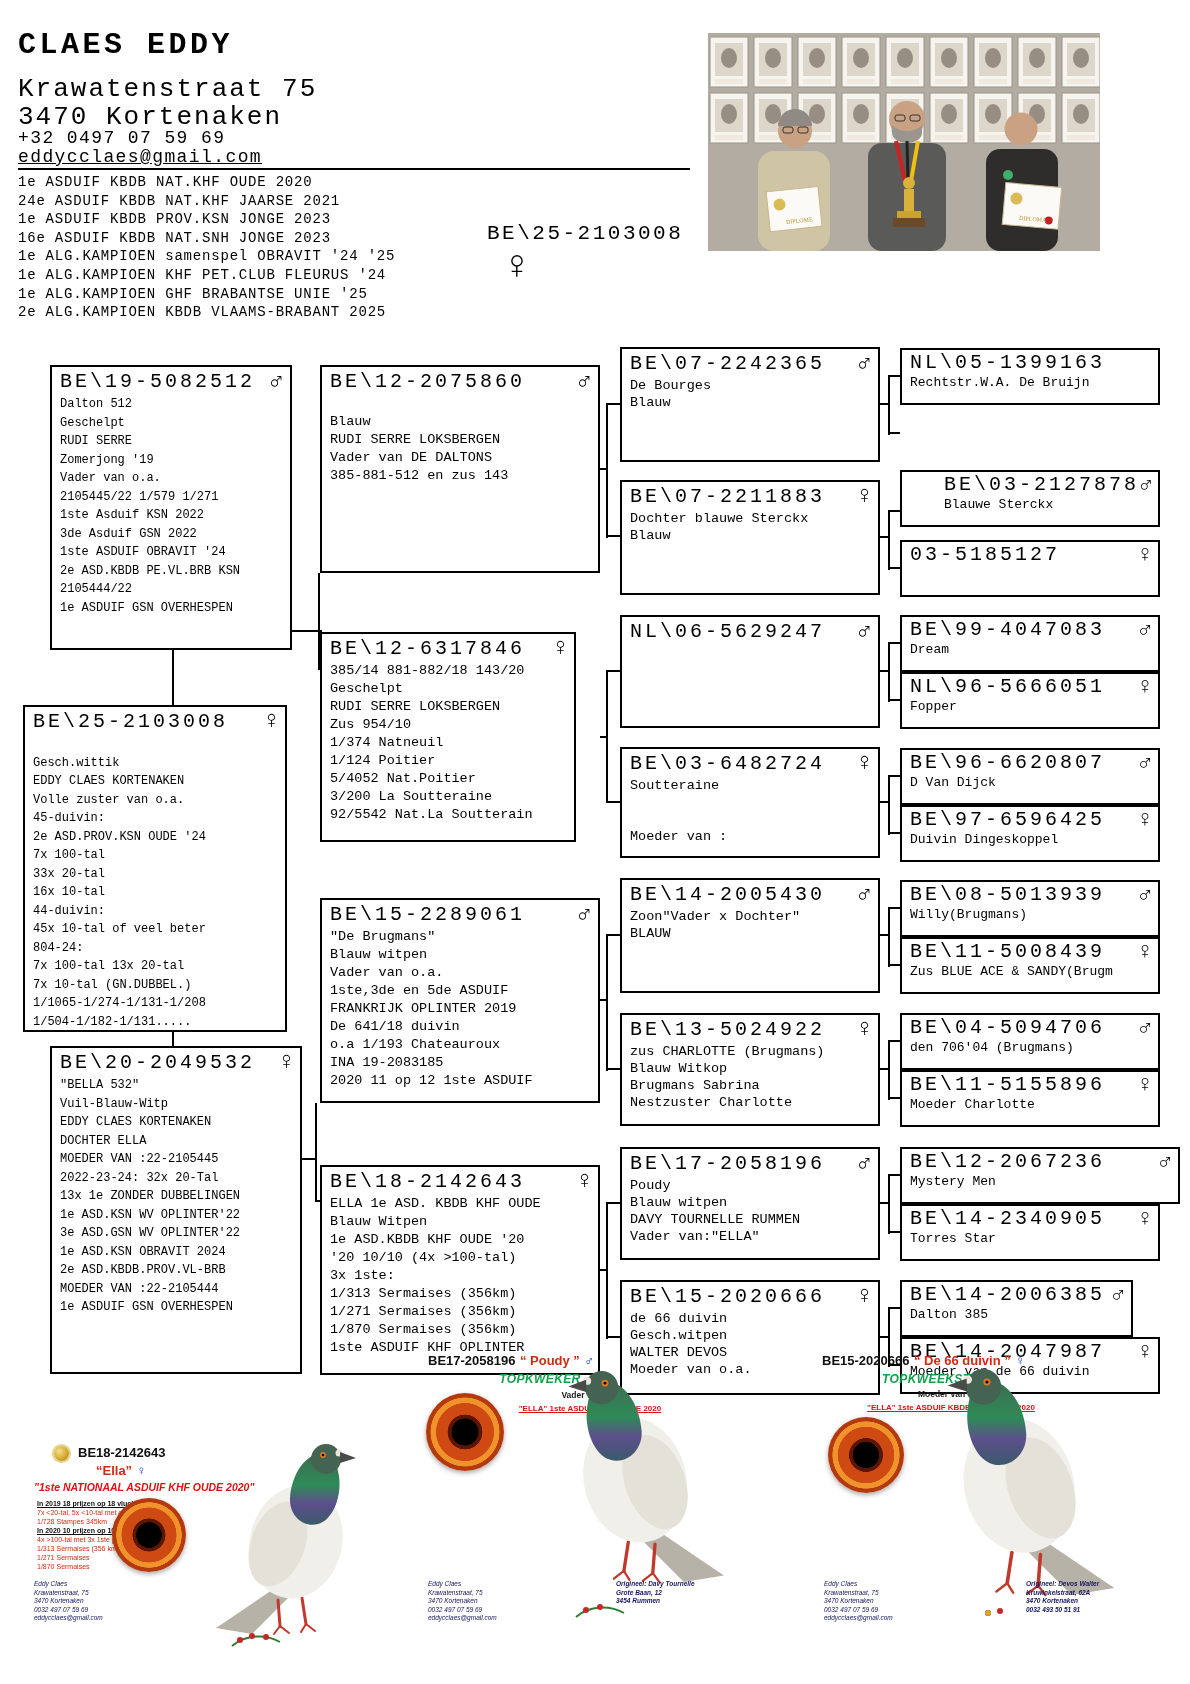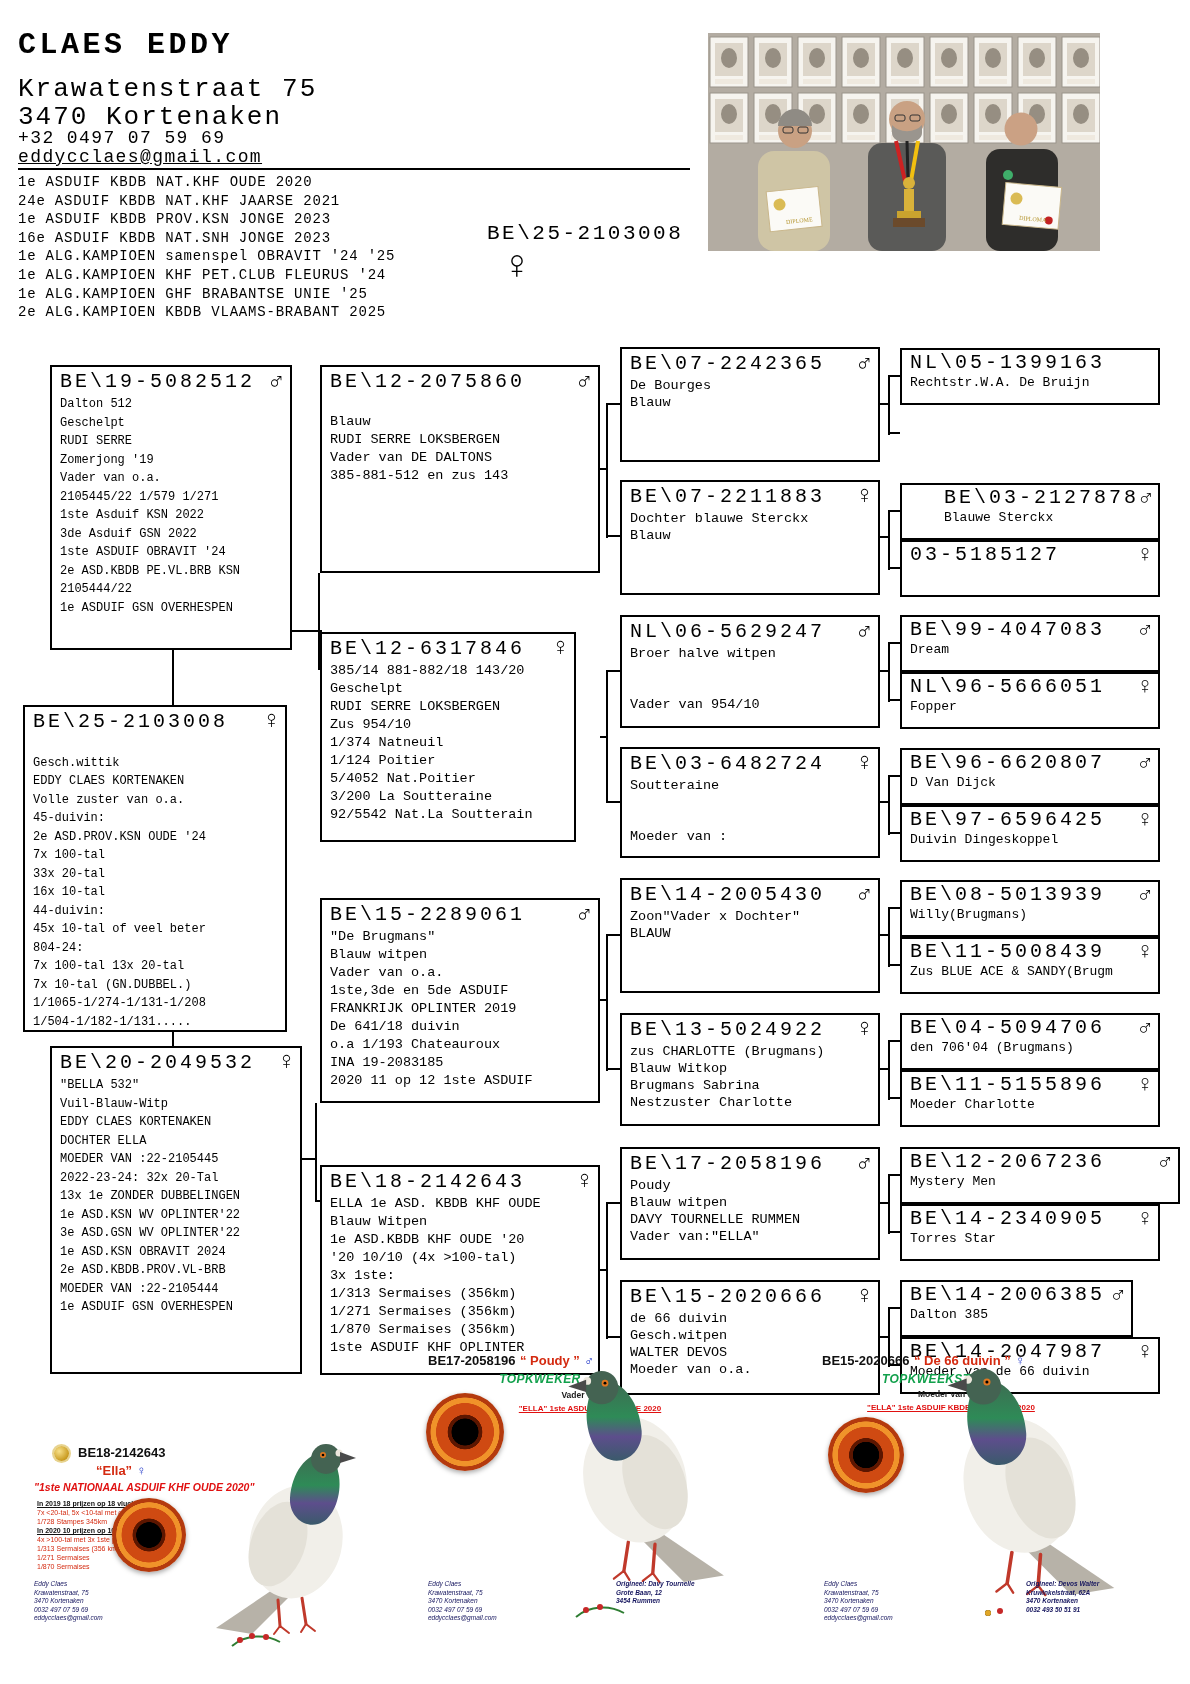--- a/index.html
+++ b/index.html
@@ -282,24 +282,20 @@
         <span class="pbox-sex">♀</span>
       </div>
     <div class="pbox-lines">Dochter blauwe Sterckx
 Blauw</div>
   </div>
   <div class="pbox col3" style="left:620px;top:615px;width:260px;height:113px;">
     <div class="pbox-head">
         <span class="pbox-ring">NL\06-5629247</span>
         <span class="pbox-sex">♂</span>
       </div>
-    <div class="pbox-lines">Broer halve witpen
-
-
-Vader van 954/10</div>
   </div>
   <div class="pbox col3" style="left:620px;top:747px;width:260px;height:111px;">
     <div class="pbox-head">
         <span class="pbox-ring">BE\03-6482724</span>
         <span class="pbox-sex">♀</span>
       </div>
     <div class="pbox-lines">Soutteraine
 
 
 Moeder  van :</div>
@@ -343,21 +339,21 @@
 Moeder van o.a.</div>
   </div>
 
   <div class="pbox col4" style="left: 900px; top: 348px; width: 260px; height: 57px;">
       <div class="pbox-head">
         <span class="pbox-ring">NL\05-1399163</span>
         <span class="pbox-sex"></span>
       </div>
       <div class="pbox-lines">Rechtstr.W.A. De Bruijn</div>
     </div>
-    <div class="pbox col4" style="left: 900px; top: 483px; width: 260px; height: 57px; padding-left: 42px;">
+    <div class="pbox col4" style="left: 900px; top: 470px; width: 260px; height: 57px; padding-left: 42px;">
       <div class="pbox-head">
         <span class="pbox-ring">BE\03-2127878</span>
         <span class="pbox-sex">♂</span>
       </div>
       <div class="pbox-lines">Blauwe Sterckx</div>
     </div>
     <div class="pbox col4" style="left: 900px; top: 540px; width: 260px; height: 57px;">
       <div class="pbox-head">
         <span class="pbox-ring">03-5185127</span>
         <span class="pbox-sex">♀</span>

